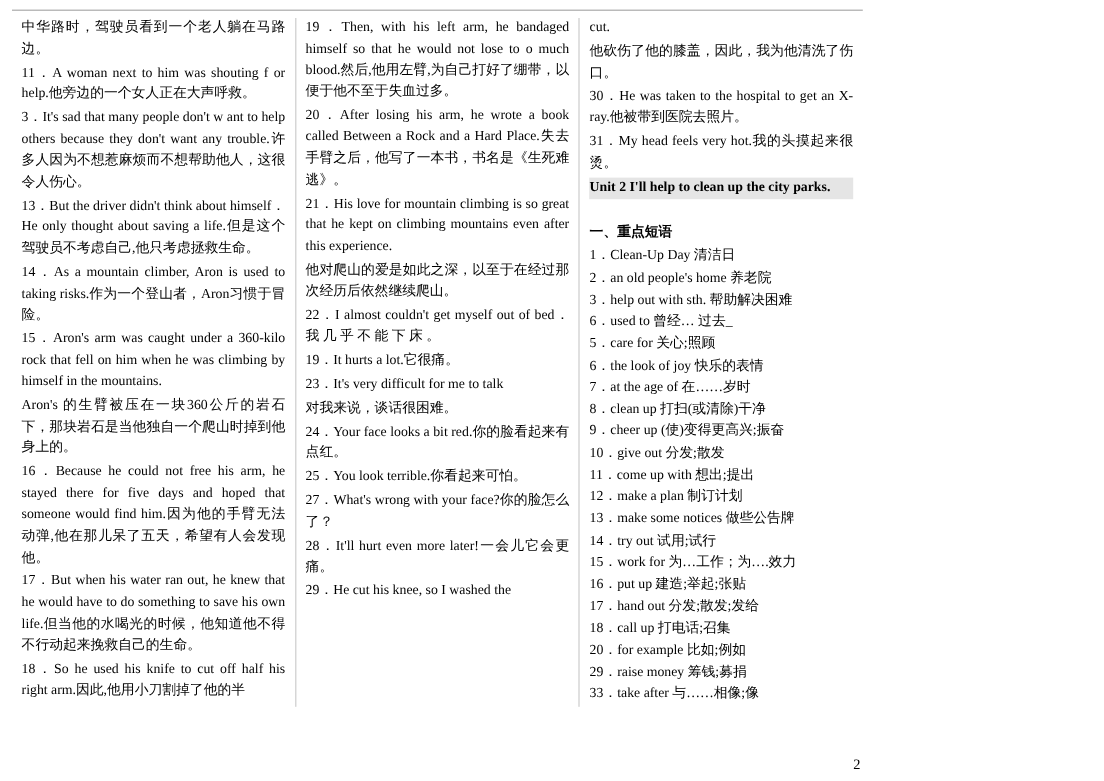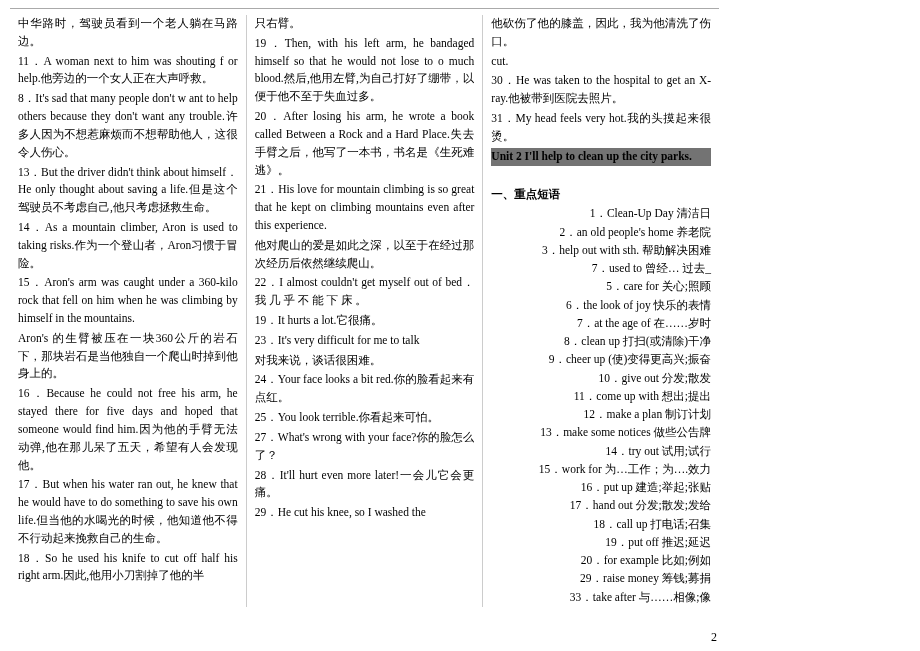--- a/index.html
+++ b/index.html
@@ -35,34 +35,33 @@
       line-height: 1.55;
     }
     .col:last-child {
       border-right: none;
     }
     .col p {
       margin-bottom: 2px;
       text-align: justify;
     }
     .highlight {
-      background-color: #737373;
+      background-color: #e5e5e5;
       color: #000;
       font-weight: bold;
     }
     .section-title {
       font-weight: bold;
       margin-top: 20px;
       margin-bottom: 2px;
     }
     .vocab-list {
       list-style: none;
       padding: 0;
       margin: 0;
-      text-align: right;
     }
     .vocab-list li {
       margin-bottom: 1px;
       line-height: 1.5;
     }
     .page-num {
       position: absolute;
       bottom: 6px;
       right: 12px;
       font-size: 12px;
@@ -71,74 +70,72 @@
 </head>
 <body>
 
 <div class="page">
   <div class="top-border"></div>
   <div class="columns">
 
     <div class="col">
       <p>中华路时，驾驶员看到一个老人躺在马路边。</p>
       <p>11．A woman next to him was shouting f or help.他旁边的一个女人正在大声呼救。</p>
-      <p>8．It's sad that many people don't w ant to help others because they don't want any trouble.许多人因为不想惹麻烦而不想帮助他人，这很令人伤心。</p>
+      <p>3．It's sad that many people don't w ant to help others because they don't want any trouble.许多人因为不想惹麻烦而不想帮助他人，这很令人伤心。</p>
       <p>13．But the driver didn't think about himself．He only thought about saving a life.但是这个驾驶员不考虑自己,他只考虑拯救生命。</p>
       <p>14．As a mountain climber, Aron is used to taking risks.作为一个登山者，Aron习惯于冒险。</p>
       <p>15．Aron's arm was caught under a 360-kilo rock that fell on him when he was climbing by himself in the mountains.</p>
       <p>Aron's 的生臂被压在一块360公斤的岩石下，那块岩石是当他独自一个爬山时掉到他身上的。</p>
       <p>16．Because he could not free his arm, he stayed there for five days and hoped that someone would find him.因为他的手臂无法动弹,他在那儿呆了五天，希望有人会发现他。</p>
       <p>17．But when his water ran out, he knew that he would have to do something to save his own life.但当他的水喝光的时候，他知道他不得不行动起来挽救自己的生命。</p>
       <p>18．So he used his knife to cut off half his right arm.因此,他用小刀割掉了他的半</p>
     </div>
 
     <div class="col">
-      <p>只右臂。</p>
       <p>19．Then, with his left arm, he bandaged himself so that he would not lose to o much blood.然后,他用左臂,为自己打好了绷带，以便于他不至于失血过多。</p>
       <p>20．After losing his arm, he wrote a book called Between a Rock and a Hard Place.失去手臂之后，他写了一本书，书名是《生死难逃》。</p>
       <p>21．His love for mountain climbing is so great that he kept on climbing mountains even after this experience.</p>
       <p>他对爬山的爱是如此之深，以至于在经过那次经历后依然继续爬山。</p>
       <p>22．I almost couldn't get myself out of bed．我 几 乎 不 能 下 床 。</p>
       <p>19．It hurts a lot.它很痛。</p>
       <p>23．It's very difficult for me to talk</p>
       <p>对我来说，谈话很困难。</p>
       <p>24．Your face looks a bit red.你的脸看起来有点红。</p>
       <p>25．You look terrible.你看起来可怕。</p>
       <p>27．What's wrong with your face?你的脸怎么了？</p>
       <p>28．It'll hurt even more later!一会儿它会更痛。</p>
       <p>29．He cut his knee, so I washed the</p>
     </div>
 
     <div class="col">
+      <p>cut.</p>
       <p>他砍伤了他的膝盖，因此，我为他清洗了伤口。</p>
-      <p>cut.</p>
       <p>30．He was taken to the hospital to get an X-ray.他被带到医院去照片。</p>
       <p>31．My head feels very hot.我的头摸起来很烫。</p>
       <p class="highlight">Unit 2 I'll help to clean up the city parks.</p>
       <p class="section-title">一、重点短语</p>
       <ul class="vocab-list">
         <li>1．Clean-Up Day 清洁日</li>
         <li>2．an old people's home 养老院</li>
         <li>3．help out with sth. 帮助解决困难</li>
-        <li>7．used to 曾经… 过去_</li>
+        <li>6．used to 曾经… 过去_</li>
         <li>5．care for 关心;照顾</li>
         <li>6．the look of joy 快乐的表情</li>
         <li>7．at the age of 在……岁时</li>
         <li>8．clean up 打扫(或清除)干净</li>
         <li>9．cheer up (使)变得更高兴;振奋</li>
         <li>10．give out 分发;散发</li>
         <li>11．come up with 想出;提出</li>
         <li>12．make a plan 制订计划</li>
         <li>13．make some notices 做些公告牌</li>
         <li>14．try out 试用;试行</li>
         <li>15．work for 为…工作；为….效力</li>
         <li>16．put up 建造;举起;张贴</li>
         <li>17．hand out 分发;散发;发给</li>
         <li>18．call up 打电话;召集</li>
-        <li>19．put off 推迟;延迟</li>
         <li>20．for example 比如;例如</li>
         <li>29．raise money 筹钱;募捐</li>
         <li>33．take after 与……相像;像</li>
       </ul>
     </div>
 
   </div>
   <div class="page-num">2</div>
 </div>
 

